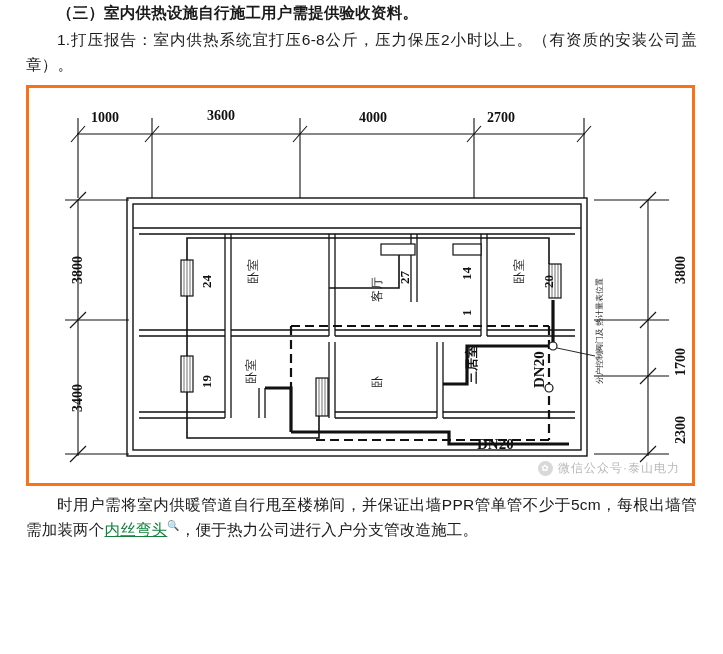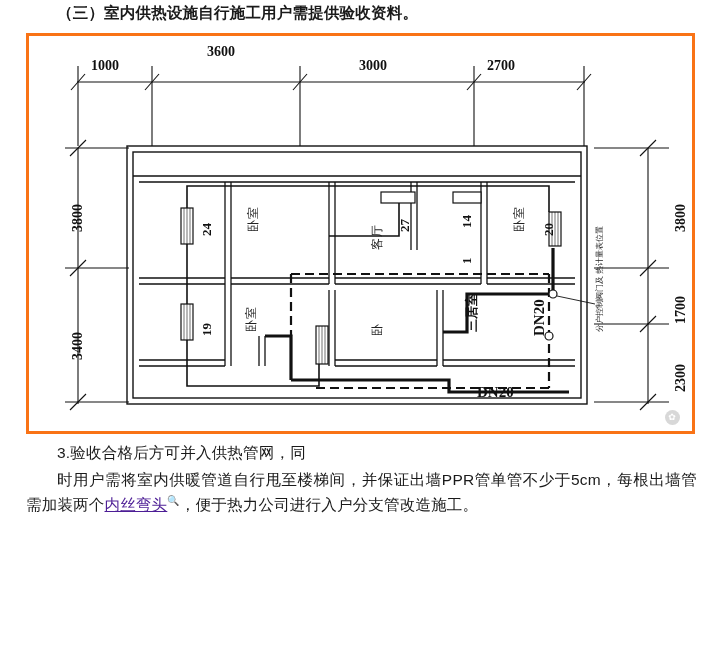--- a/index.html
+++ b/index.html
@@ -28,21 +28,21 @@
     color: #1a1a1a;
     margin: 0 0 2px 0;
     text-align: justify;
     letter-spacing: 0.2px;
   }
   .para.bold {
     font-weight: bold;
   }
   .indent2 { text-indent: 2em; }
   .link {
-    color: #4c1d95;
+    color: #15803d;
     text-decoration: underline;
   }
   .link-icon {
     font-size: 10px;
     vertical-align: super;
     color: #1a4f9c;
   }
 
   
   .figure-wrap {
@@ -129,20 +129,21 @@
   .bottom-text {
     margin-top: 4px;
   }
 </style>
 </head>
 <body>
 
 <div class="page">
 
   <p class="para bold indent2">（三）室内供热设施自行施工用户需提供验收资料。</p>
+  <p class="para indent2">1.打压报告：室内供热系统宜打压6-8公斤，压力保压2小时以上。（有资质的安装公司盖章）。</p>
 
   <div class="figure-wrap">
     <div class="fig-inner">
 
       <svg class="fig-svg" width="671" height="393" viewBox="0 0 671 393">
 
         <g stroke="#111" stroke-width="1.1" fill="none">
           <line x1="48" y1="46" x2="556" y2="46"></line>
 
           <line x1="42" y1="54" x2="56" y2="38"></line>
@@ -273,22 +274,22 @@
           <circle cx="524" cy="258" r="4"></circle>
           <circle cx="520" cy="300" r="4"></circle>
         </g>
 
         <g stroke="#111" stroke-width="0.9" fill="none">
           <line x1="528" y1="260" x2="566" y2="268"></line>
         </g>
       </svg>
 
       <div class="dim-label" style="left:62px; top:22px;">1000</div>
-      <div class="dim-label" style="left:178px; top:8px;">3600</div>
-      <div class="dim-label" style="left:330px; top:22px;">3000</div>
+      <div class="dim-label" style="left:178px; top:20px;">3600</div>
+      <div class="dim-label" style="left:330px; top:22px;">4000</div>
       <div class="dim-label" style="left:458px; top:22px;">2700</div>
 
       <div class="dim-label vert" style="left:41px; top:196px;">3800</div>
       <div class="dim-label vert" style="left:41px; top:324px;">3400</div>
 
       <div class="dim-label vert" style="left:644px; top:196px;">3800</div>
       <div class="dim-label vert" style="left:644px; top:288px;">1700</div>
       <div class="dim-label vert" style="left:644px; top:356px;">2300</div>
 
       <div class="dim-label vert" style="left:170px; top:200px; font-size:13px;">24</div>
@@ -311,23 +312,23 @@
       <div class="dim-label vert" style="left:434px; top:296px; font-size:13px;">三居室</div>
 
       <div class="pipe-label vert" style="left:502px; top:300px;">DN20</div>
       <div class="pipe-label" style="left:448px; top:348px;">DN20</div>
 
       <div class="small-note" style="left:566px; top:296px;">分户控制阀门及
 热计量表位置</div>
 
       <div class="watermark">
         <span class="wm-badge">✿</span>
+        <span>微信公众号·泰山电力</span>
       </div>
 
     </div>
   </div>
 
   <div class="bottom-text">
-    <p class="para indent2">3.验收合格后方可并入供热管网，同</p>
     <p class="para indent2"><span>时用户需将室内供暖管道自行甩至楼梯间，并保证出墙PPR管单管不少于5cm，每根出墙管需加装两个</span><span class="link">内丝弯头</span><span class="link-icon">🔍</span><span>，便于热力公司进行入户分支管改造施工。</span></p>
   </div>
 
 </div>
 
 </body></html>

